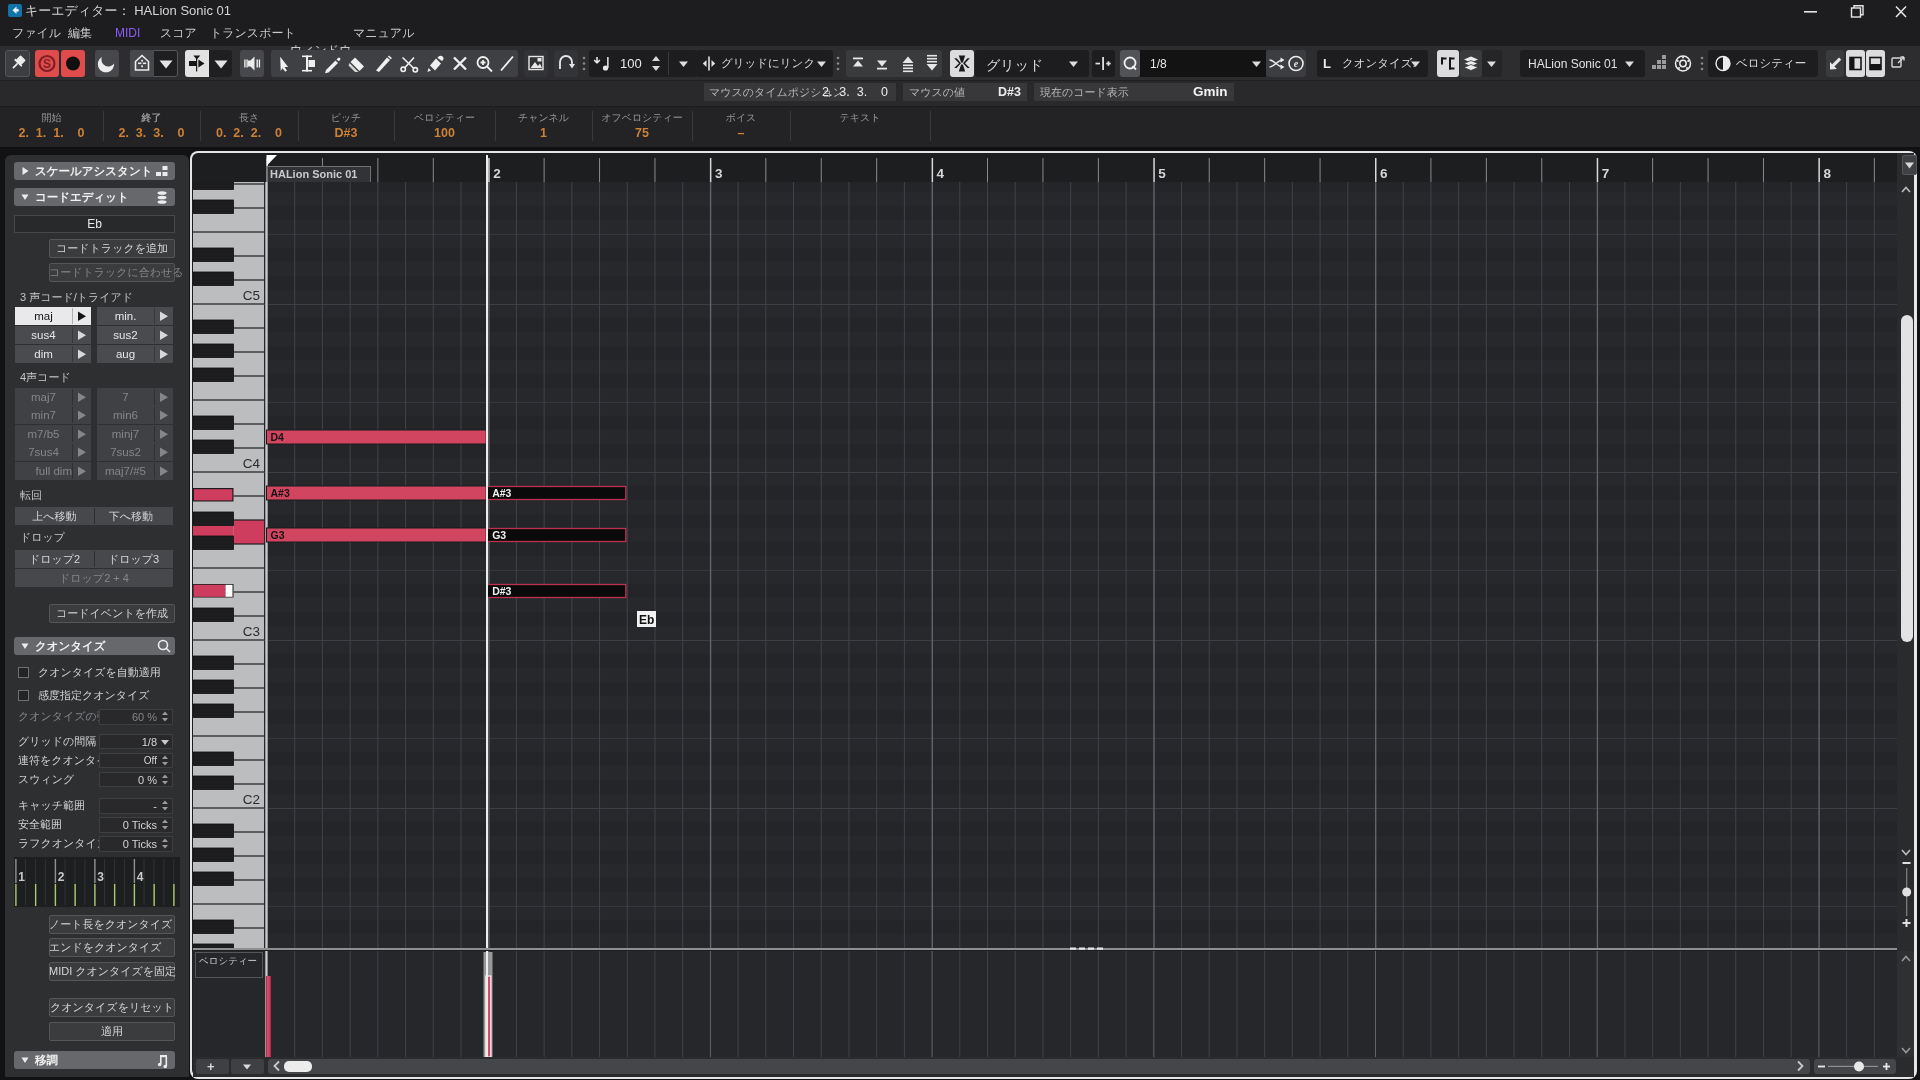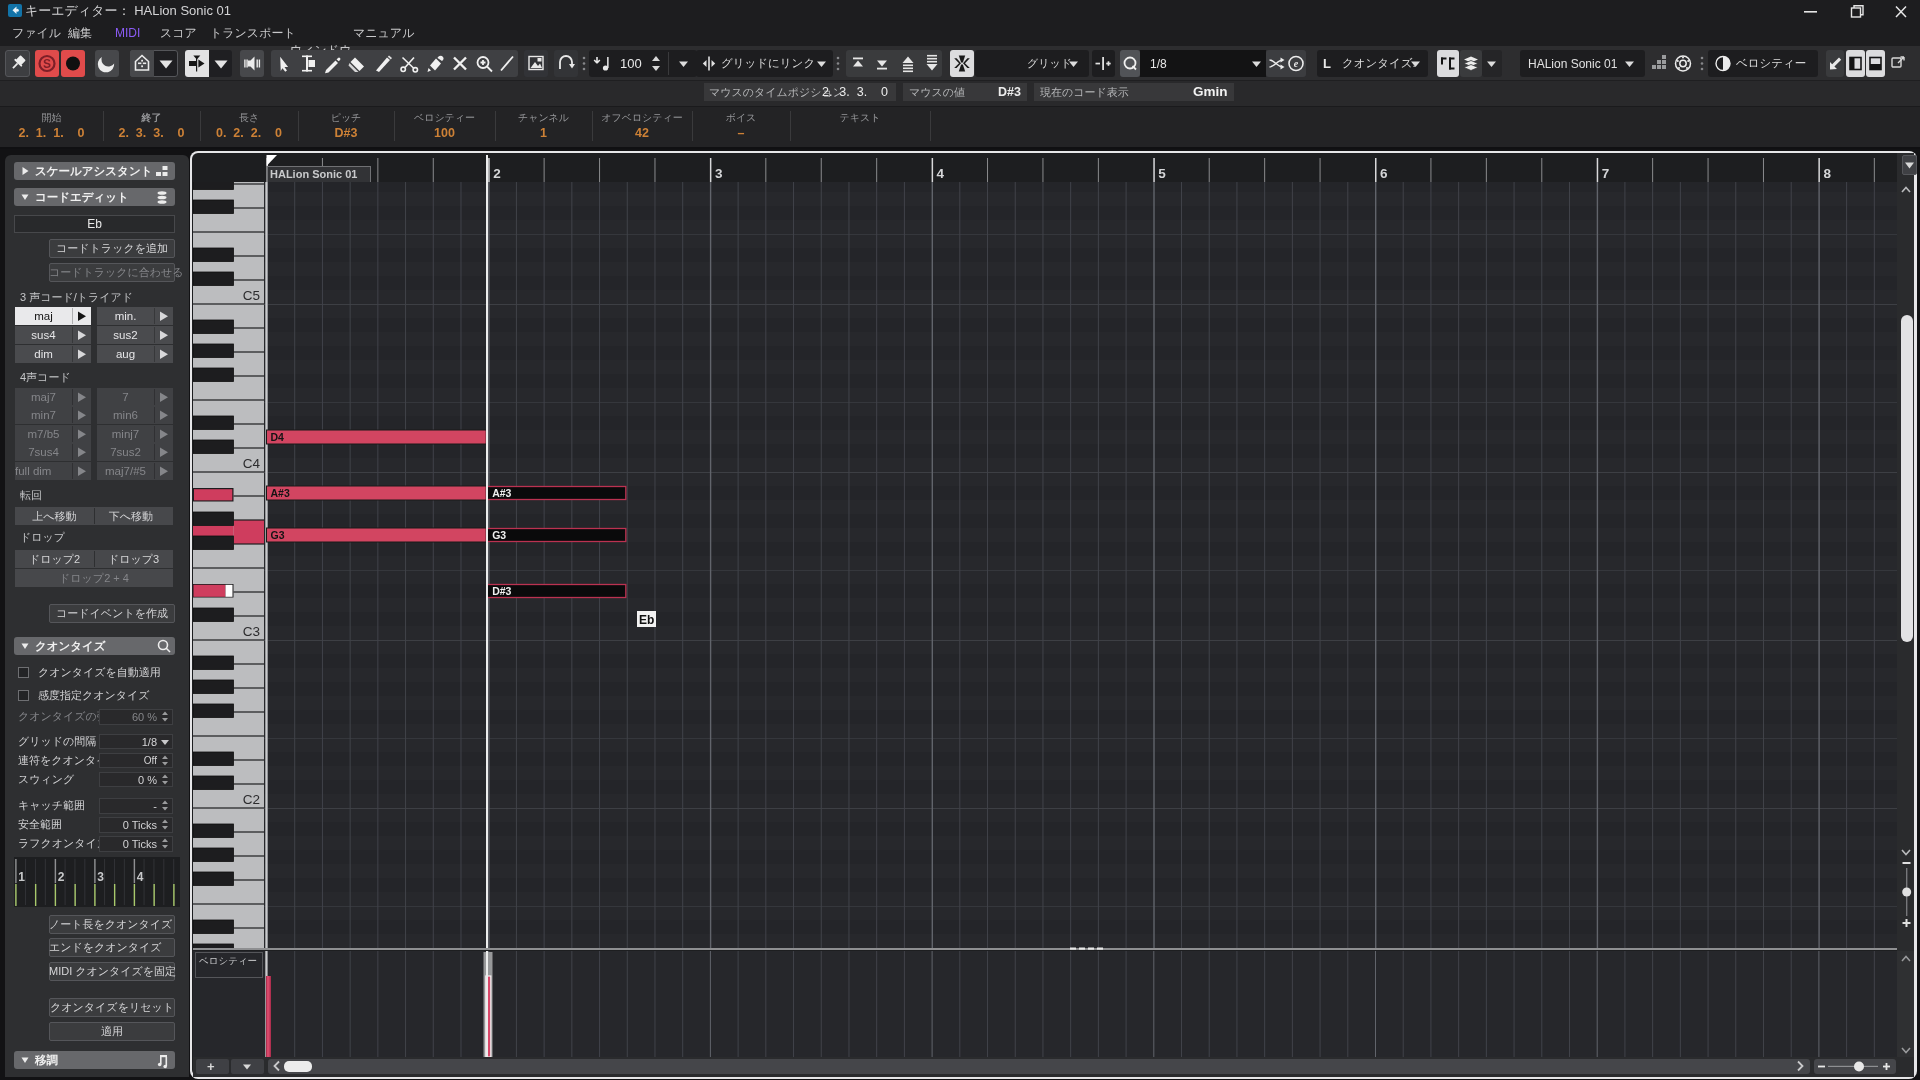--- a/index.html
+++ b/index.html
@@ -274,21 +274,21 @@
 <div style="position:absolute;left:950px;top:50px;width:24px;height:27px;background:#dcdcde;border-radius:3px;"></div>
 <svg style="position:absolute;left:950px;top:50px" width="24" height="27" viewBox="0 0 24 27">
     <g transform="translate(12,13.5)" fill="#1a1a1a">
       <path d="M-3.2 -8 L3.2 -8 L0.9 -1 L-0.9 -1 Z"></path>
       <path d="M-0.9 1 L0.9 1 L3.2 8 L-3.2 8 Z"></path>
       <path d="M-7.8 -5.2 L-3 -0.3 L-7.8 4.6 L-5.4 4.6 L-1 -0.3 L-5.4 -5.2 Z"></path>
       <path d="M7.8 -5.2 L3 -0.3 L7.8 4.6 L5.4 4.6 L1 -0.3 L5.4 -5.2 Z"></path>
     </g>
   </svg>
 <div style="position:absolute;left:974.5px;top:50px;width:114px;height:27px;background:#1d1d1f;border-radius:3px;"></div>
-<div style="position:absolute;left:986px;top:57px;font-size:11px;color:#dcdcdc;font-weight:normal;white-space:nowrap;line-height:1.2;margin-left:41px;">グリッド</div>
+<div style="position:absolute;left:986px;top:57px;font-size:14px;color:#dcdcdc;font-weight:normal;white-space:nowrap;line-height:1.2;">グリッド</div>
 <svg style="position:absolute;left:1062px;top:50px" width="24" height="27" viewBox="0 0 24 27">
     <path d="M7 11.5 h9 l-4.5 5.5 Z" fill="#dcdcdc"></path>
   </svg>
 <div style="position:absolute;left:1092px;top:50px;width:23px;height:27px;background:#1d1d1f;border-radius:3px;"></div>
 <svg style="position:absolute;left:1092px;top:50px" width="23" height="27" viewBox="0 0 23 27">
     <g fill="#e0e0e0">
       <rect x="3.5" y="12.7" width="4.5" height="1.7"></rect>
       <rect x="10.2" y="7" width="1.8" height="13"></rect>
       <rect x="14.2" y="12.7" width="4.5" height="1.7"></rect>
       <rect x="15.6" y="11.3" width="1.7" height="4.5"></rect>
@@ -439,21 +439,21 @@
 <div style="position:absolute;left:298px;top:112px;font-size:10px;color:#96979a;font-weight:normal;white-space:nowrap;line-height:1.2;width:96px;text-align:center">ピッチ</div>
 <div style="position:absolute;left:298px;top:126px;font-size:12.5px;color:#cd8136;font-weight:bold;white-space:nowrap;line-height:1.2;width:96px;text-align:center">D#3</div>
 <div style="position:absolute;left:495px;top:111px;width:1px;height:30px;background:#3a3a3c"></div>
 <div style="position:absolute;left:394px;top:112px;font-size:10px;color:#96979a;font-weight:normal;white-space:nowrap;line-height:1.2;width:101px;text-align:center">ベロシティー</div>
 <div style="position:absolute;left:394px;top:126px;font-size:12.5px;color:#cd8136;font-weight:bold;white-space:nowrap;line-height:1.2;width:101px;text-align:center">100</div>
 <div style="position:absolute;left:592px;top:111px;width:1px;height:30px;background:#3a3a3c"></div>
 <div style="position:absolute;left:495px;top:112px;font-size:10px;color:#96979a;font-weight:normal;white-space:nowrap;line-height:1.2;width:97px;text-align:center">チャンネル</div>
 <div style="position:absolute;left:495px;top:126px;font-size:12.5px;color:#cd8136;font-weight:bold;white-space:nowrap;line-height:1.2;width:97px;text-align:center">1</div>
 <div style="position:absolute;left:692px;top:111px;width:1px;height:30px;background:#3a3a3c"></div>
 <div style="position:absolute;left:592px;top:112px;font-size:10px;color:#96979a;font-weight:normal;white-space:nowrap;line-height:1.2;width:100px;text-align:center">オフベロシティー</div>
-<div style="position:absolute;left:592px;top:126px;font-size:12.5px;color:#cd8136;font-weight:bold;white-space:nowrap;line-height:1.2;width:100px;text-align:center">42</div>
+<div style="position:absolute;left:592px;top:126px;font-size:12.5px;color:#cd8136;font-weight:bold;white-space:nowrap;line-height:1.2;width:100px;text-align:center">75</div>
 <div style="position:absolute;left:790px;top:111px;width:1px;height:30px;background:#3a3a3c"></div>
 <div style="position:absolute;left:692px;top:112px;font-size:10px;color:#96979a;font-weight:normal;white-space:nowrap;line-height:1.2;width:98px;text-align:center">ボイス</div>
 <div style="position:absolute;left:692px;top:126px;font-size:12.5px;color:#cd8136;font-weight:bold;white-space:nowrap;line-height:1.2;width:98px;text-align:center">–</div>
 <div style="position:absolute;left:930px;top:111px;width:1px;height:30px;background:#3a3a3c"></div>
 <div style="position:absolute;left:790px;top:112px;font-size:10px;color:#96979a;font-weight:normal;white-space:nowrap;line-height:1.2;width:140px;text-align:center">テキスト</div>
 <div style="position:absolute;left:5px;top:155px;width:184px;height:922px;background:#2e2f31;border-radius:6px 6px 0 0"></div>
 <div style="position:absolute;left:14px;top:162px;width:161px;height:18px;background:#67686b;border-radius:3px"></div>
 <svg style="position:absolute;left:19px;top:162px" width="12" height="18" viewBox="0 0 12 18">
     <path d="M3.5 5 L9.5 9 L3.5 13 Z" fill="#ececec"></path>
   </svg>
@@ -564,21 +564,21 @@
     <path d="M6 4.5 L14 9.25 L6 14 Z" fill="#85868a"></path>
   </svg>
 <div style="position:absolute;left:97px;top:443.3px;width:76px;height:18px;background:#404144"></div>
 <div style="position:absolute;left:154px;top:444.3px;width:1px;height:16px;background:rgba(0,0,0,0.25)"></div>
 <div style="position:absolute;left:97px;top:446.3px;font-size:11.5px;color:#85868a;font-weight:normal;white-space:nowrap;line-height:1.2;width:57px;text-align:center">7sus2</div>
 <svg style="position:absolute;left:154px;top:443.3px" width="19" height="18" viewBox="0 0 19 18">
     <path d="M6 4.5 L14 9.25 L6 14 Z" fill="#85868a"></path>
   </svg>
 <div style="position:absolute;left:15px;top:461.9px;width:76px;height:18px;background:#404144"></div>
 <div style="position:absolute;left:72px;top:462.9px;width:1px;height:16px;background:rgba(0,0,0,0.25)"></div>
-<div style="position:absolute;left:15px;top:464.9px;font-size:11.5px;color:#85868a;font-weight:normal;white-space:nowrap;line-height:1.2;width:57px;text-align:left">full dim</div>
+<div style="position:absolute;left:15px;top:464.9px;font-size:11.5px;color:#85868a;font-weight:normal;white-space:nowrap;line-height:1.2;width:57px;text-align:right">full dim</div>
 <svg style="position:absolute;left:72px;top:461.9px" width="19" height="18" viewBox="0 0 19 18">
     <path d="M6 4.5 L14 9.25 L6 14 Z" fill="#85868a"></path>
   </svg>
 <div style="position:absolute;left:97px;top:461.9px;width:76px;height:18px;background:#404144"></div>
 <div style="position:absolute;left:154px;top:462.9px;width:1px;height:16px;background:rgba(0,0,0,0.25)"></div>
 <div style="position:absolute;left:97px;top:464.9px;font-size:11.5px;color:#85868a;font-weight:normal;white-space:nowrap;line-height:1.2;width:57px;text-align:center">maj7/#5</div>
 <svg style="position:absolute;left:154px;top:461.9px" width="19" height="18" viewBox="0 0 19 18">
     <path d="M6 4.5 L14 9.25 L6 14 Z" fill="#85868a"></path>
   </svg>
 <div style="position:absolute;left:20px;top:489px;font-size:11px;color:#c6c7c9;font-weight:normal;white-space:nowrap;line-height:1.2;">転回</div>

